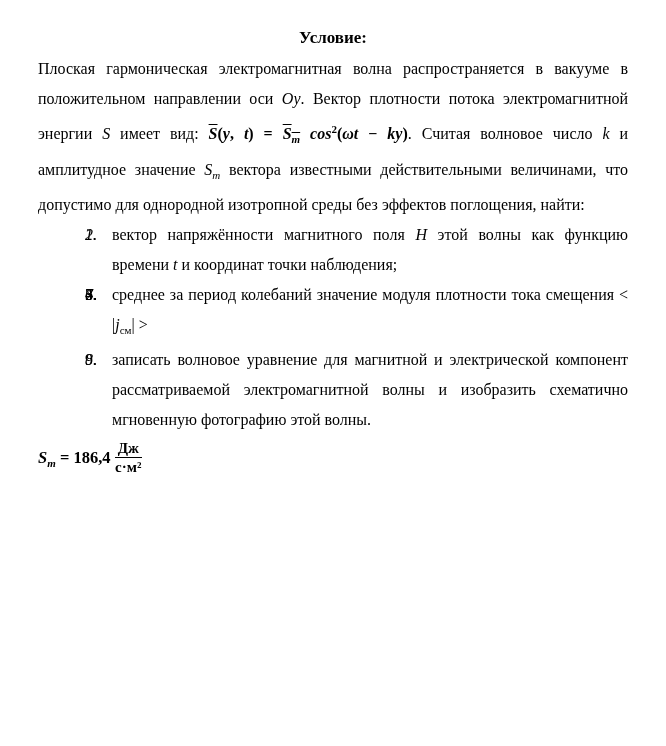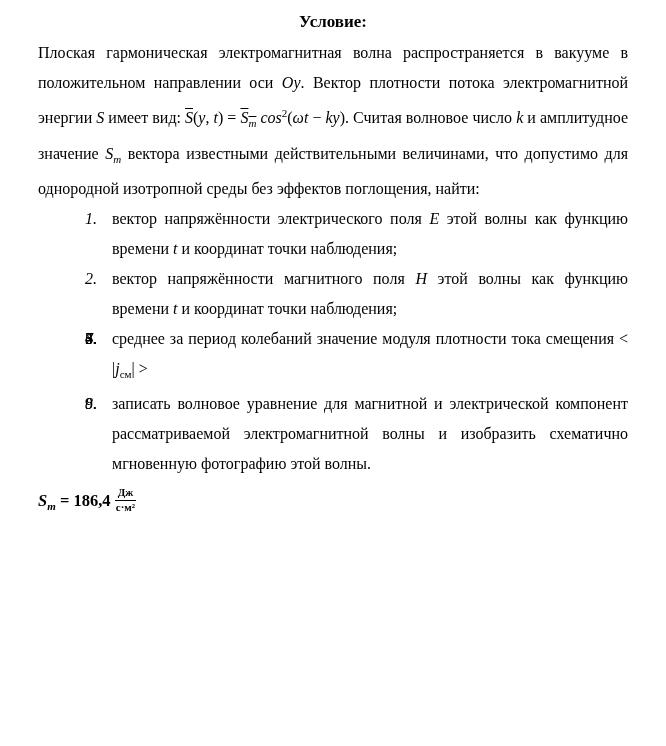--- a/index.html
+++ b/index.html
@@ -8,34 +8,35 @@
     background: #ffffff;
   }
   .page {
     width: 666px; height: 527px;
     padding: 8px 38px 0 38px;
     background: #ffffff;
     color: #000000;
     font-family: "Liberation Serif", "DejaVu Serif", serif;
     font-size: 16px;
     overflow: hidden;
+    margin-top: 16px;
   }
   .title {
     margin: 0 0 2px 0;
     text-align: center;
     font-size: 17px;
     font-weight: bold;
     line-height: 28px;
   }
   .intro {
     margin: 0;
     text-align: justify;
     line-height: 30px;
   }
-  .fml { font-weight: normal; }
+  .fml { font-weight: bold; }
   .ov  { text-decoration: overline; }
   sup  { font-size: 11px; }
   sub  { font-size: 11px; }
   .items {
     list-style: none;
     margin: 0 0 0 47px;
     padding: 0;
   }
   .item {
     position: relative;
@@ -55,21 +56,21 @@
   }
   .given-entry {
     font-weight: bold;
     font-size: 16.5px;
     line-height: 32px;
   }
   .frac {
     display: inline-block;
     vertical-align: middle;
     text-align: center;
-    font-size: 11px;
+    font-size: 15px;
     line-height: 1.2;
     position: relative;
     top: -2px;
     font-weight: bold;
   }
   .frac .fnum {
     display: block;
     border-bottom: 1px solid #000;
     padding: 0 3px;
   }
@@ -80,21 +81,20 @@
 
 <div class="page">
 
   <h1 class="title">Условие:</h1>
 
   <p class="intro">Плоская гармоническая электромагнитная волна распространяется в вакууме в положительном направлении оси <i>Oy</i>. Вектор плотности потока электромагнитной энергии <i>S</i> имеет вид: <span class="fml"><span class="ov"><i>S</i></span>(<i>y</i>, <i>t</i>) = <span class="ov"><i>S<sub>m</sub></i></span> <i>cos</i><sup>2</sup>(<i>ωt</i> − <i>ky</i>)</span>. Считая волновое число <i>k</i> и амплитудное значение <i>S<sub>m</sub></i> вектора известными действительными величинами, что допустимо для однородной изотропной среды без эффектов поглощения, найти:</p>
 
   <ol class="items">
     <li class="item">
       <span class="num" data-italic="true">1.</span>
-      <span class="txt">вектор напряжённости электрического поля <i>E</i> этой волны как функцию времени <i>t</i> и координат точки наблюдения;</span>
     </li>
     <li class="item">
       <span class="num" data-italic="true">2.</span>
       <span class="txt">вектор напряжённости магнитного поля <i>H</i> этой волны как функцию времени <i>t</i> и координат точки наблюдения;</span>
     </li>
     <li class="item">
       <span class="num" data-italic="false">3.</span>
     </li>
     <li class="item">
       <span class="num" data-italic="false">4.</span>

